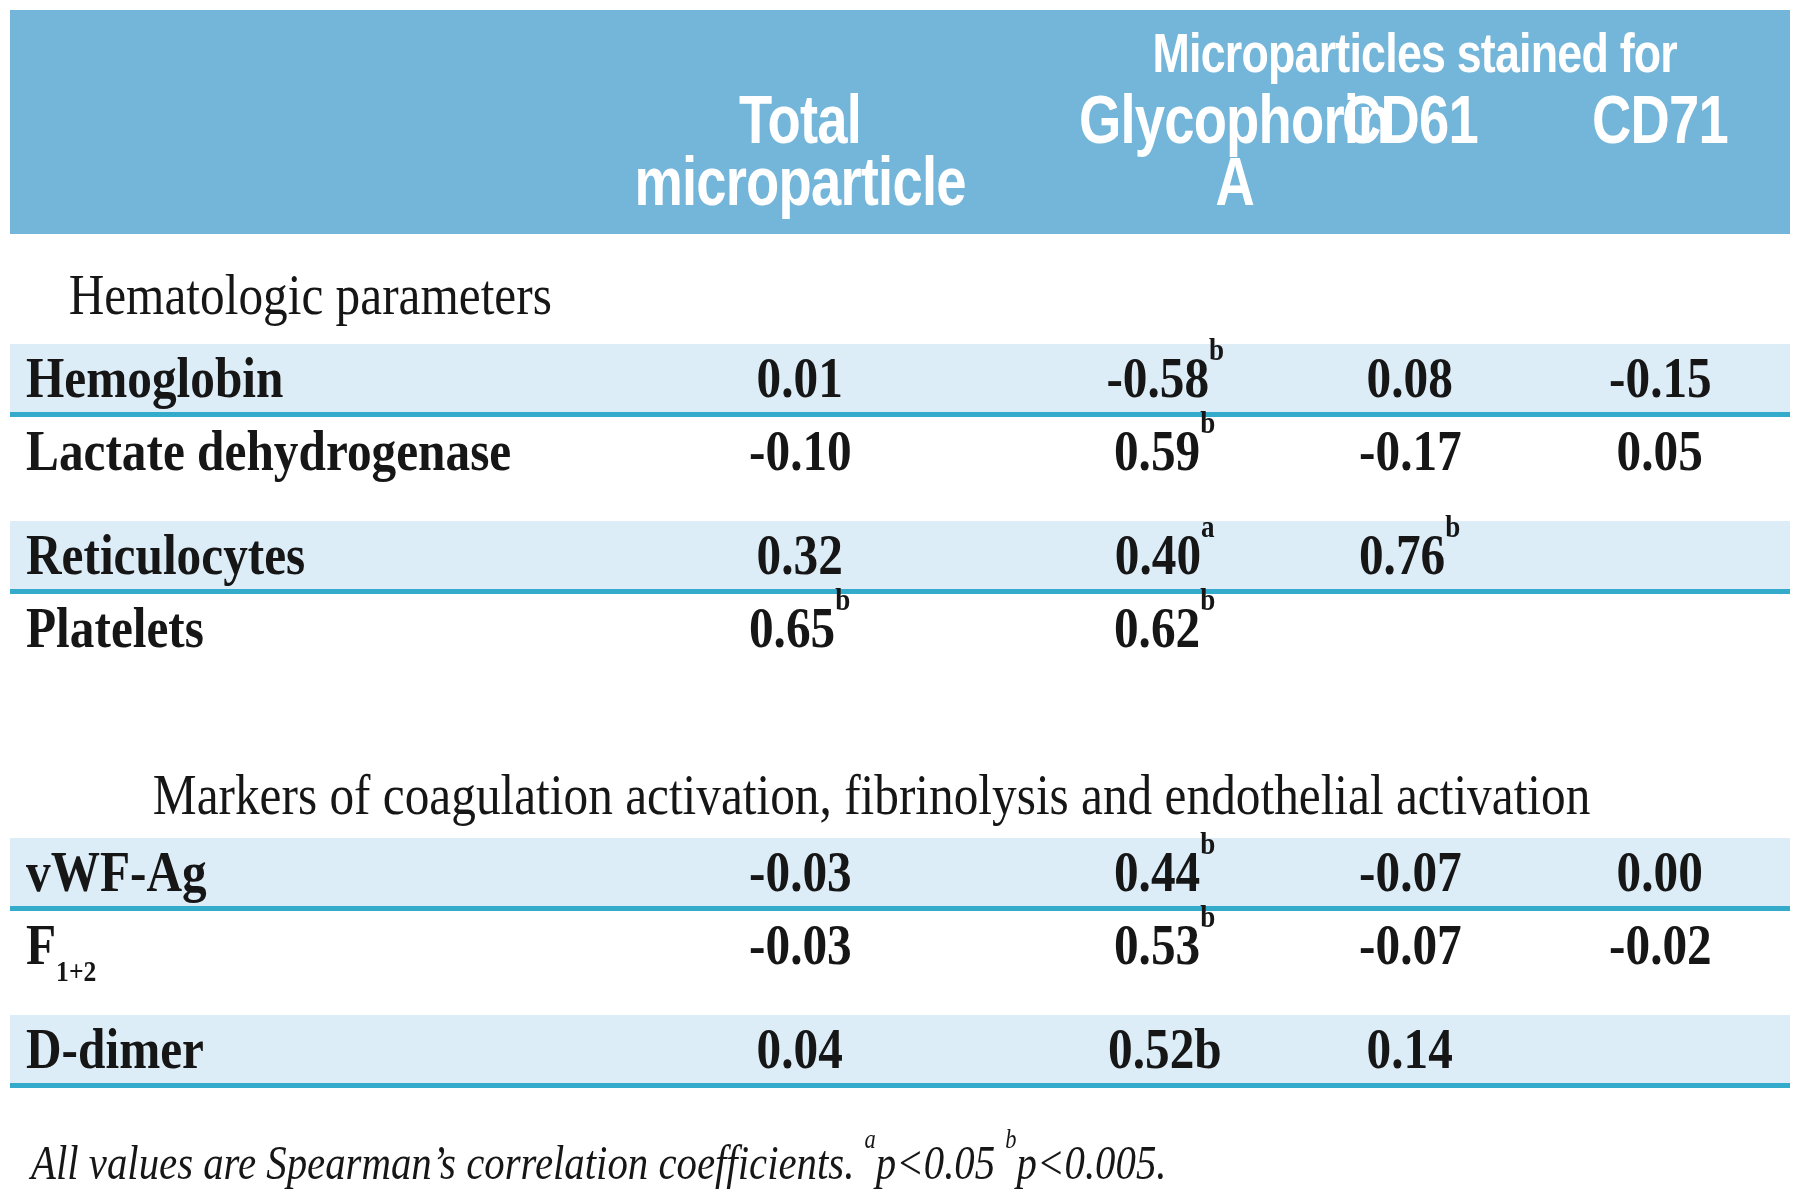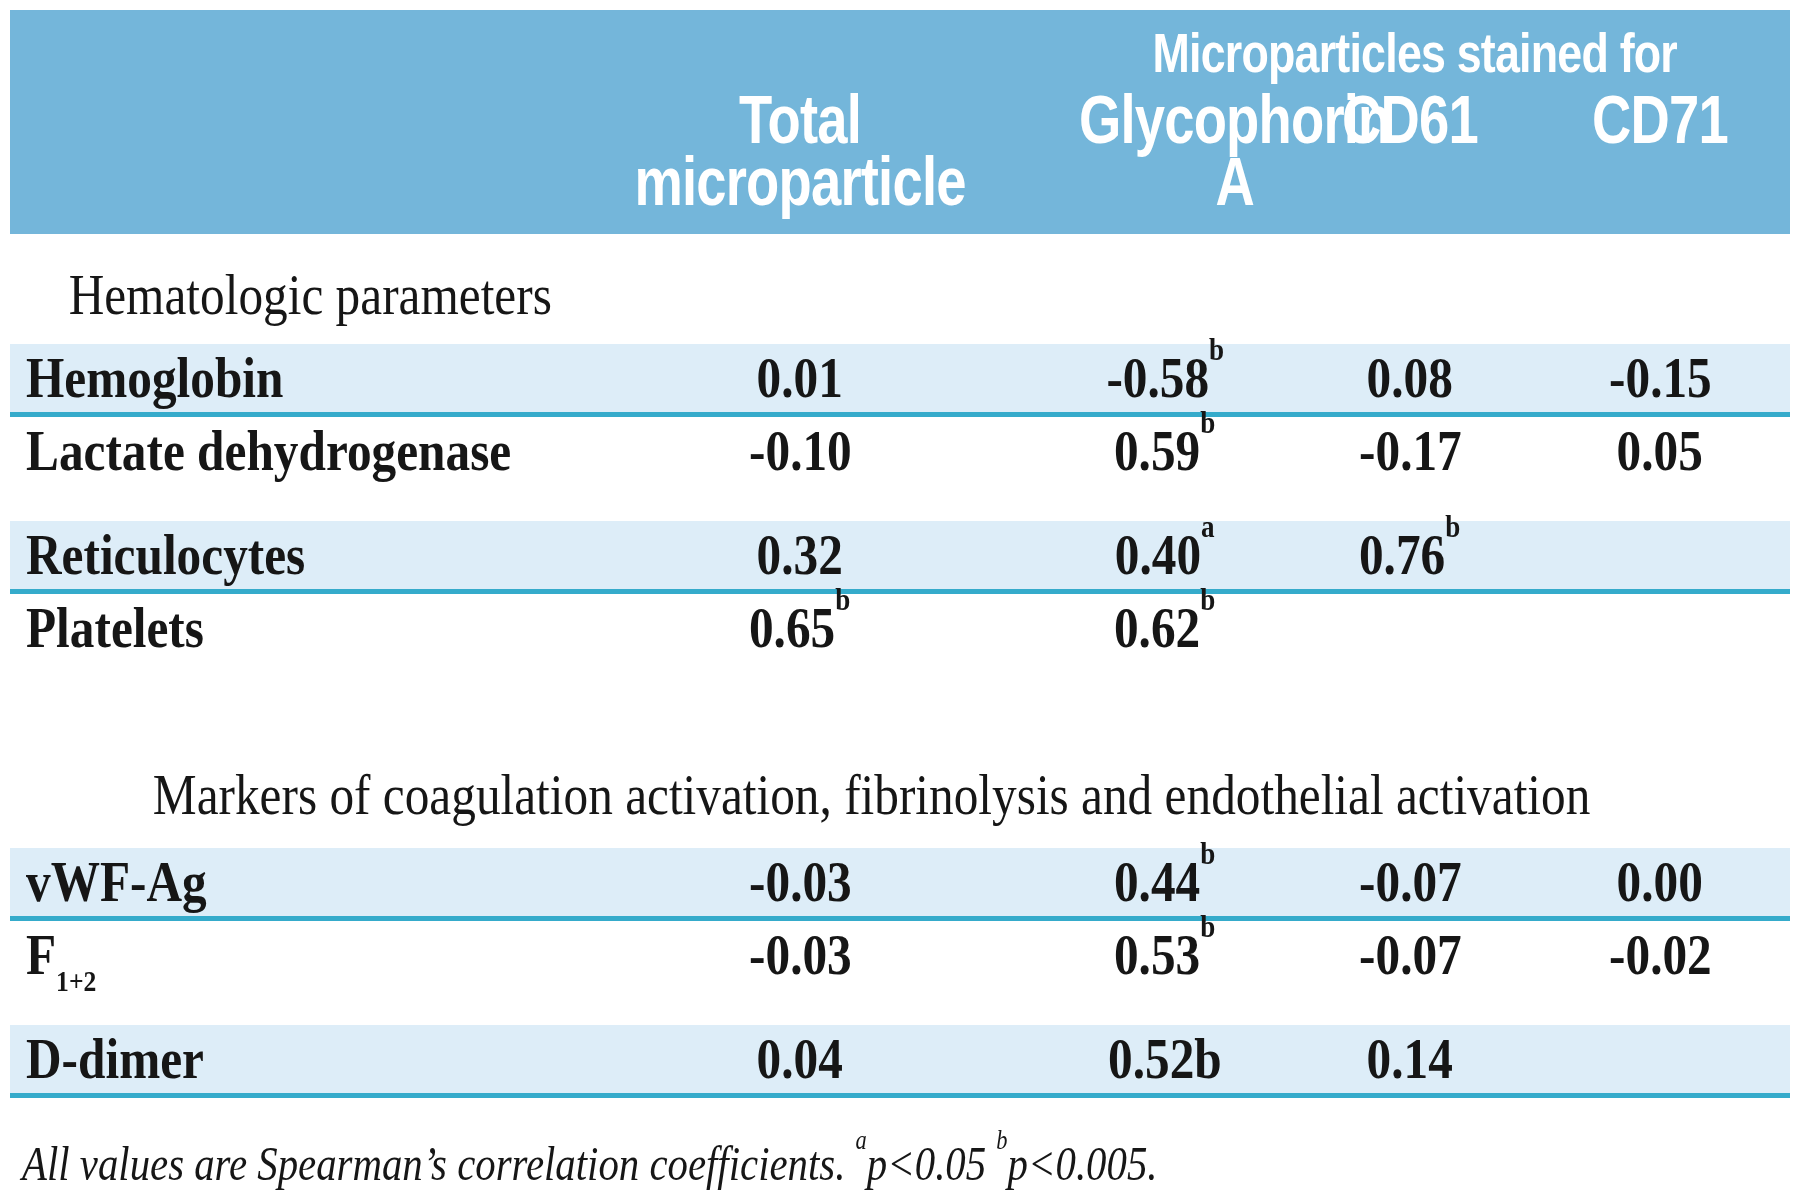--- a/index.html
+++ b/index.html
@@ -56,21 +56,21 @@
   
   .section-title{
     margin:0;
     font-size:58px;
     font-weight:normal;
     line-height:62px;
     padding:30px 0 18px 26px;
   }
   .section-markers .section-title{
     padding-top:66px;
-    padding-bottom:22px;
+    padding-bottom:12px;
   }
   .rows{margin:0 10px;}
   
   .row{
     box-sizing:border-box;
     height:104px;
     font-size:58px;
   }
   .row.shaded{
     height:73px;
@@ -101,21 +101,21 @@
     top:-0.52em;
   }
   sub{
     font-size:0.52em;
     line-height:0;
     position:relative;
     top:0.14em;
   }
   
   .footnote{
-    margin:8px;
+    margin:17px;
     padding:30px 0 0 14px;
     font-size:48px;
     font-style:italic;
   }
   .footnote .cond{transform-origin:0 50%;}
   .footnote sup{font-style:italic;}
 </style>
 </head>
 <body>
 

